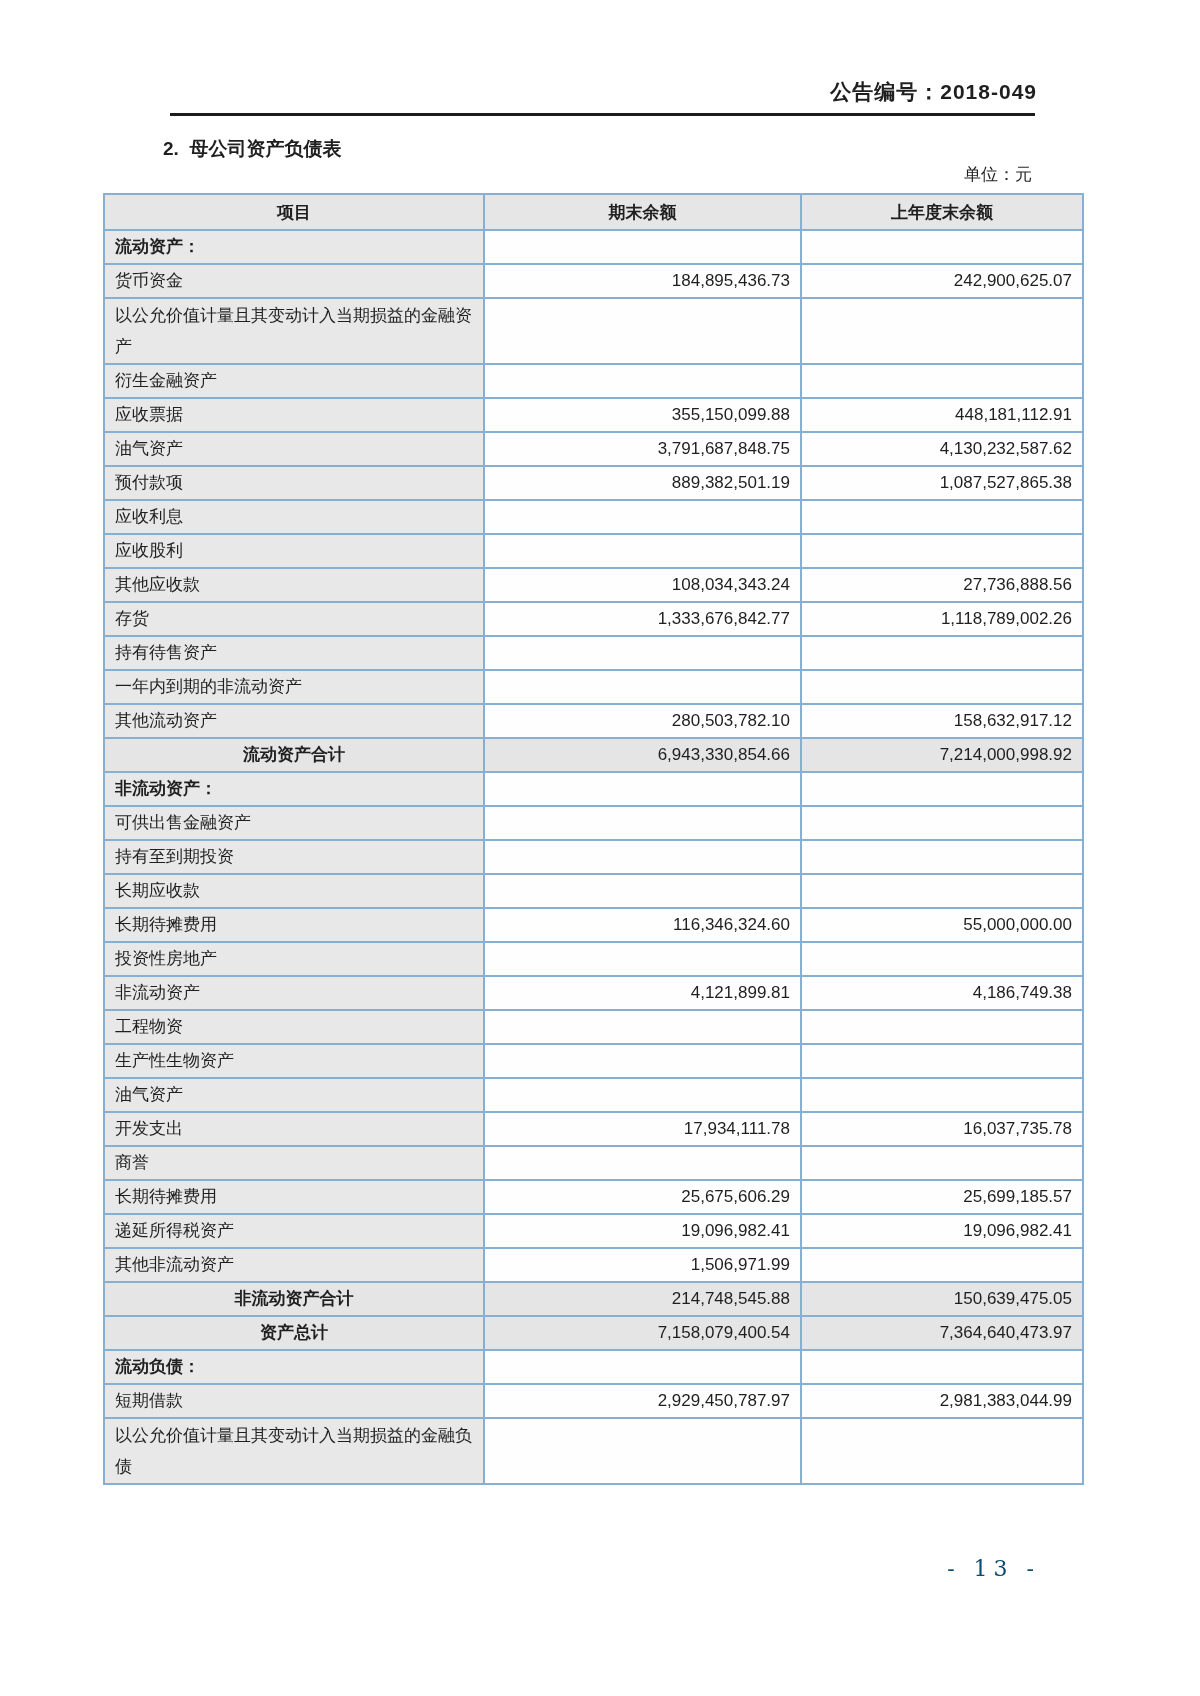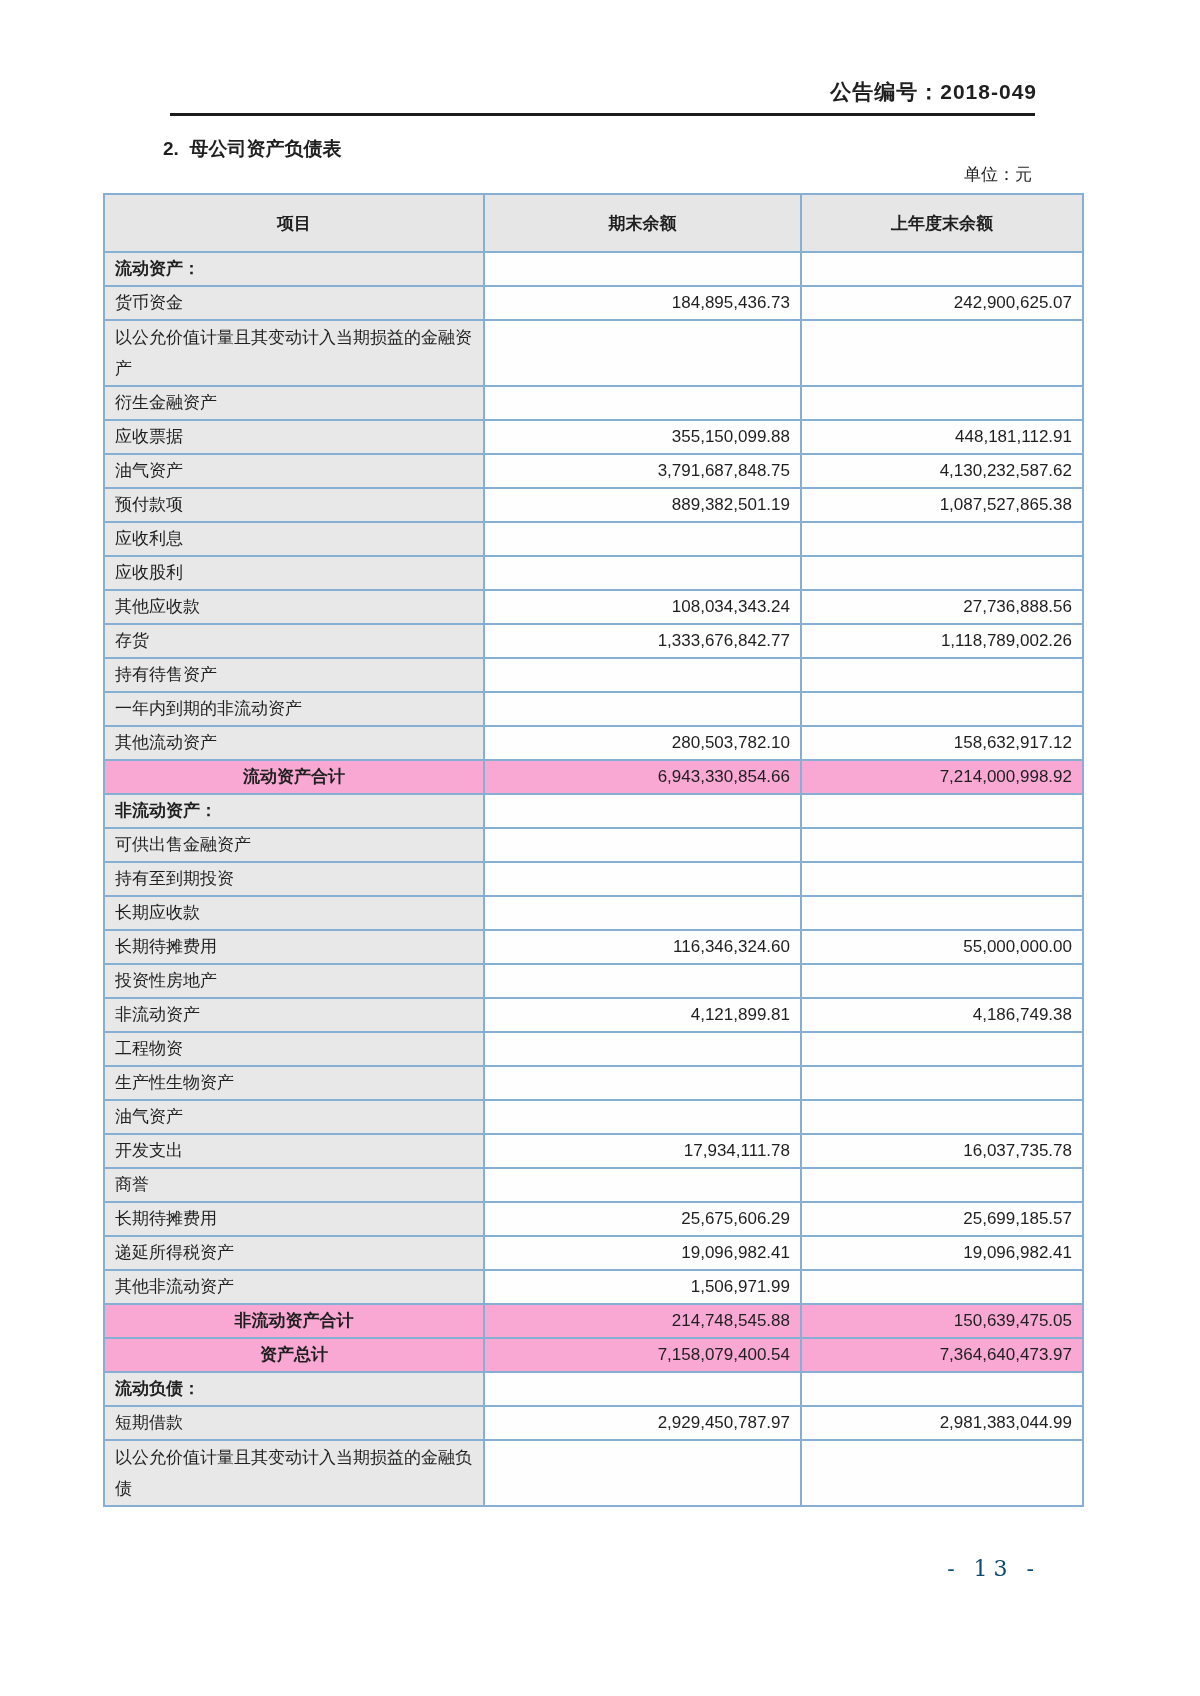--- a/index.html
+++ b/index.html
@@ -27,28 +27,28 @@
     position:absolute; top:193px; left:103px; width:979px;
     border-collapse:collapse; table-layout:fixed;
     font-size:17px; color:#1f1f1f;
   }
   table.bs col.w1 { width:380px; }
   table.bs col.w2 { width:317px; }
   table.bs col.w3 { width:282px; }
   table.bs th, table.bs td { border:2px solid #86afd3; }
   table.bs th {
     height:28px; background:#e6e6e6; font-weight:bold; text-align:center;
-    padding:14px 4px;
+    padding:3px 4px;
   }
   table.bs td { height:29px; padding:1px 10px; line-height:30px; }
   table.bs tr.tall td { height:62px; line-height:31px; }
   td.c1 { background:#e8e8e8; text-align:left; }
   td.c2, td.c3 { background:#fefefe; text-align:right; }
   tr.section td.c1 { font-weight:bold; }
-  tr.total td { background:#f9a8d4; }
+  tr.total td { background:#e5e5e5; }
   tr.total td.c1 { font-weight:bold; text-align:center; }
   .pageno {
     position:absolute; top:1556px; left:880px; width:160px; text-align:right;
     font-family:"DejaVu Serif","Liberation Serif",serif;
     font-size:22px; color:#0c4a6e; letter-spacing:6px; white-space:pre;
   }
 </style>
 </head>
 <body>
 

